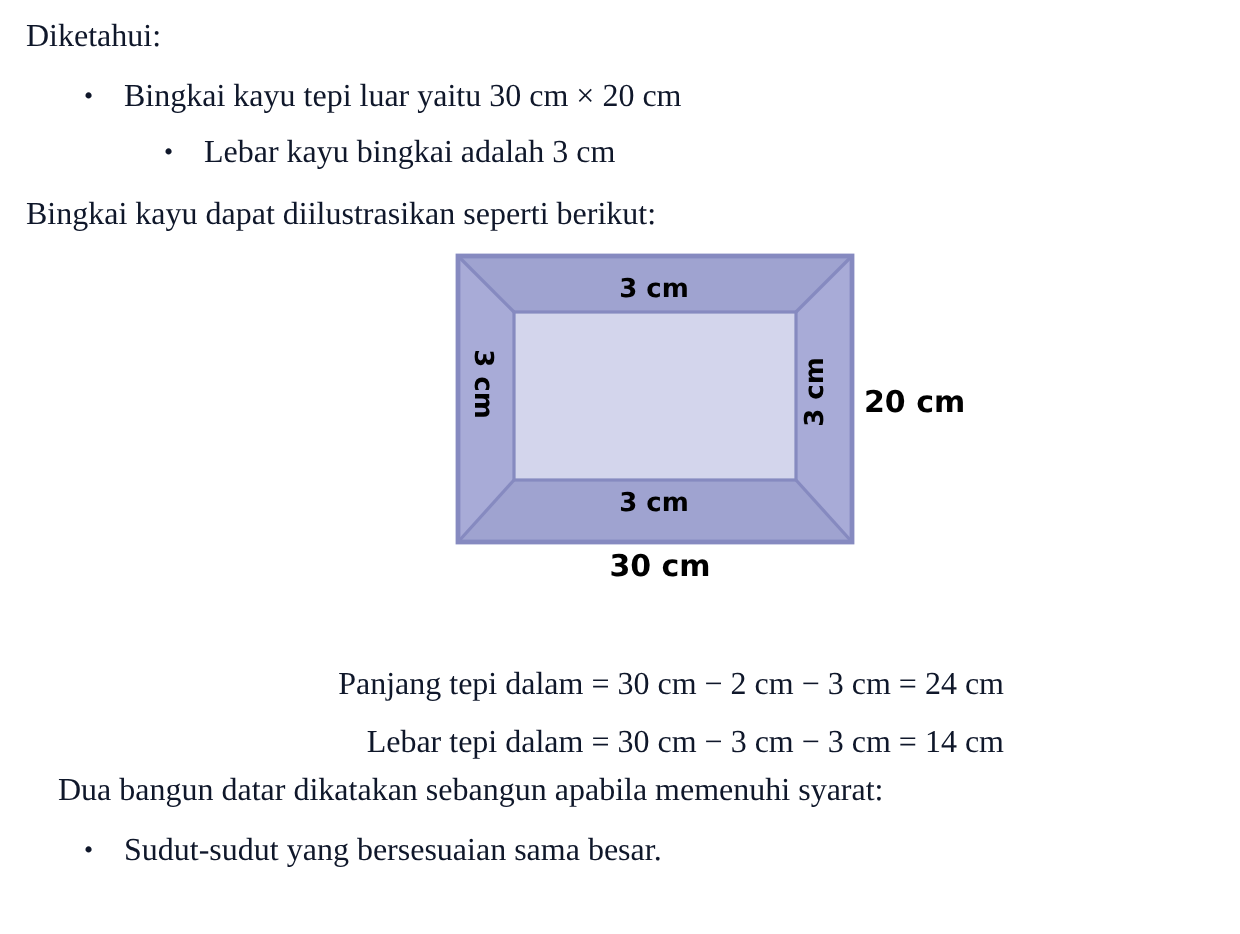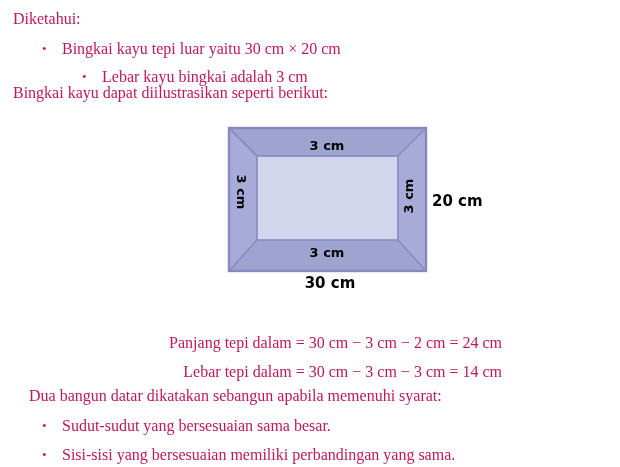--- a/index.html
+++ b/index.html
@@ -7,21 +7,21 @@
     padding: 0;
     background: #ffffff;
   }
   .page {
     position: relative;
     width: 576px;
     height: 467px;
     background: #ffffff;
     font-family: "Liberation Serif", serif;
     font-size: 16px;
-    color: #be185d;
+    color: #0f172a;
     overflow: hidden;
   }
   .abs { position: absolute; }
   .para { left: 13px; white-space: nowrap; }
   .bullet-row {
     left: 42px;
     white-space: nowrap;
   }
   .bullet-glyph {
     display: inline-block;
@@ -60,21 +60,21 @@
 
   <div class="abs para" style="top:10px;">Diketahui:</div>
 
   <div class="abs bullet-row" style="top:40px;">
     <span class="bullet-glyph">•</span><span>Bingkai kayu tepi luar yaitu 30 cm × 20 cm</span>
   </div>
   <div class="abs bullet-row" style="top:68px;margin-left:40px;">
     <span class="bullet-glyph">•</span><span>Lebar kayu bingkai adalah 3 cm</span>
   </div>
 
-  <div class="abs para" style="top:84px;">Bingkai kayu dapat diilustrasikan seperti berikut:</div>
+  <div class="abs para" style="top:99px;">Bingkai kayu dapat diilustrasikan seperti berikut:</div>
 
   <svg class="abs diagram-svg" style="left:225px; top:122px;" width="280" height="175" viewBox="0 0 280 175">
 
     <polygon points="4,6 201,6 173,34 32,34" fill="#9fa3d0"></polygon>
     <polygon points="4,149 32,118 173,118 201,149" fill="#9fa3d0"></polygon>
     <polygon points="4,6 32,34 32,118 4,149" fill="#a8abd7"></polygon>
     <polygon points="201,6 173,34 173,118 201,149" fill="#a8abd7"></polygon>
 
     <line class="frame-edge" x1="4" y1="6" x2="32" y2="34"></line>
     <line class="frame-edge" x1="201" y1="6" x2="173" y2="34"></line>
@@ -89,26 +89,23 @@
     <text class="inner-label" x="102" y="130" text-anchor="middle" dominant-baseline="central">3 cm</text>
     <text class="inner-label" x="16" y="70" text-anchor="middle" dominant-baseline="central" transform="rotate(90 16 70)">3 cm</text>
     <text class="inner-label" x="183" y="74" text-anchor="middle" dominant-baseline="central" transform="rotate(-90 183 74)">3 cm</text>
 
     <text class="outer-label" x="207" y="79" text-anchor="start" dominant-baseline="central">20 cm</text>
     <text class="outer-label" x="105" y="161" text-anchor="middle" dominant-baseline="central">30 cm</text>
   </svg>
 
 
   <div class="abs equations" style="top:328px;">
-    <div>Panjang tepi dalam = 30 cm − 3 cm − 2 cm = 24 cm</div>
+    <div>Panjang tepi dalam = 30 cm − 2 cm − 3 cm = 24 cm</div>
     <div>Lebar tepi dalam = 30 cm − 3 cm − 3 cm = 14 cm</div>
   </div>
 
   <div class="abs para" style="top:387px;margin-left:16px;">Dua bangun datar dikatakan sebangun apabila memenuhi syarat:</div>
 
   <div class="abs bullet-row" style="top:417px;">
     <span class="bullet-glyph">•</span><span>Sudut-sudut yang bersesuaian sama besar.</span>
   </div>
-  <div class="abs bullet-row" style="top:446px;">
-    <span class="bullet-glyph">•</span><span>Sisi-sisi yang bersesuaian memiliki perbandingan yang sama.</span>
-  </div>
 
 </div>
 
 </body></html>

